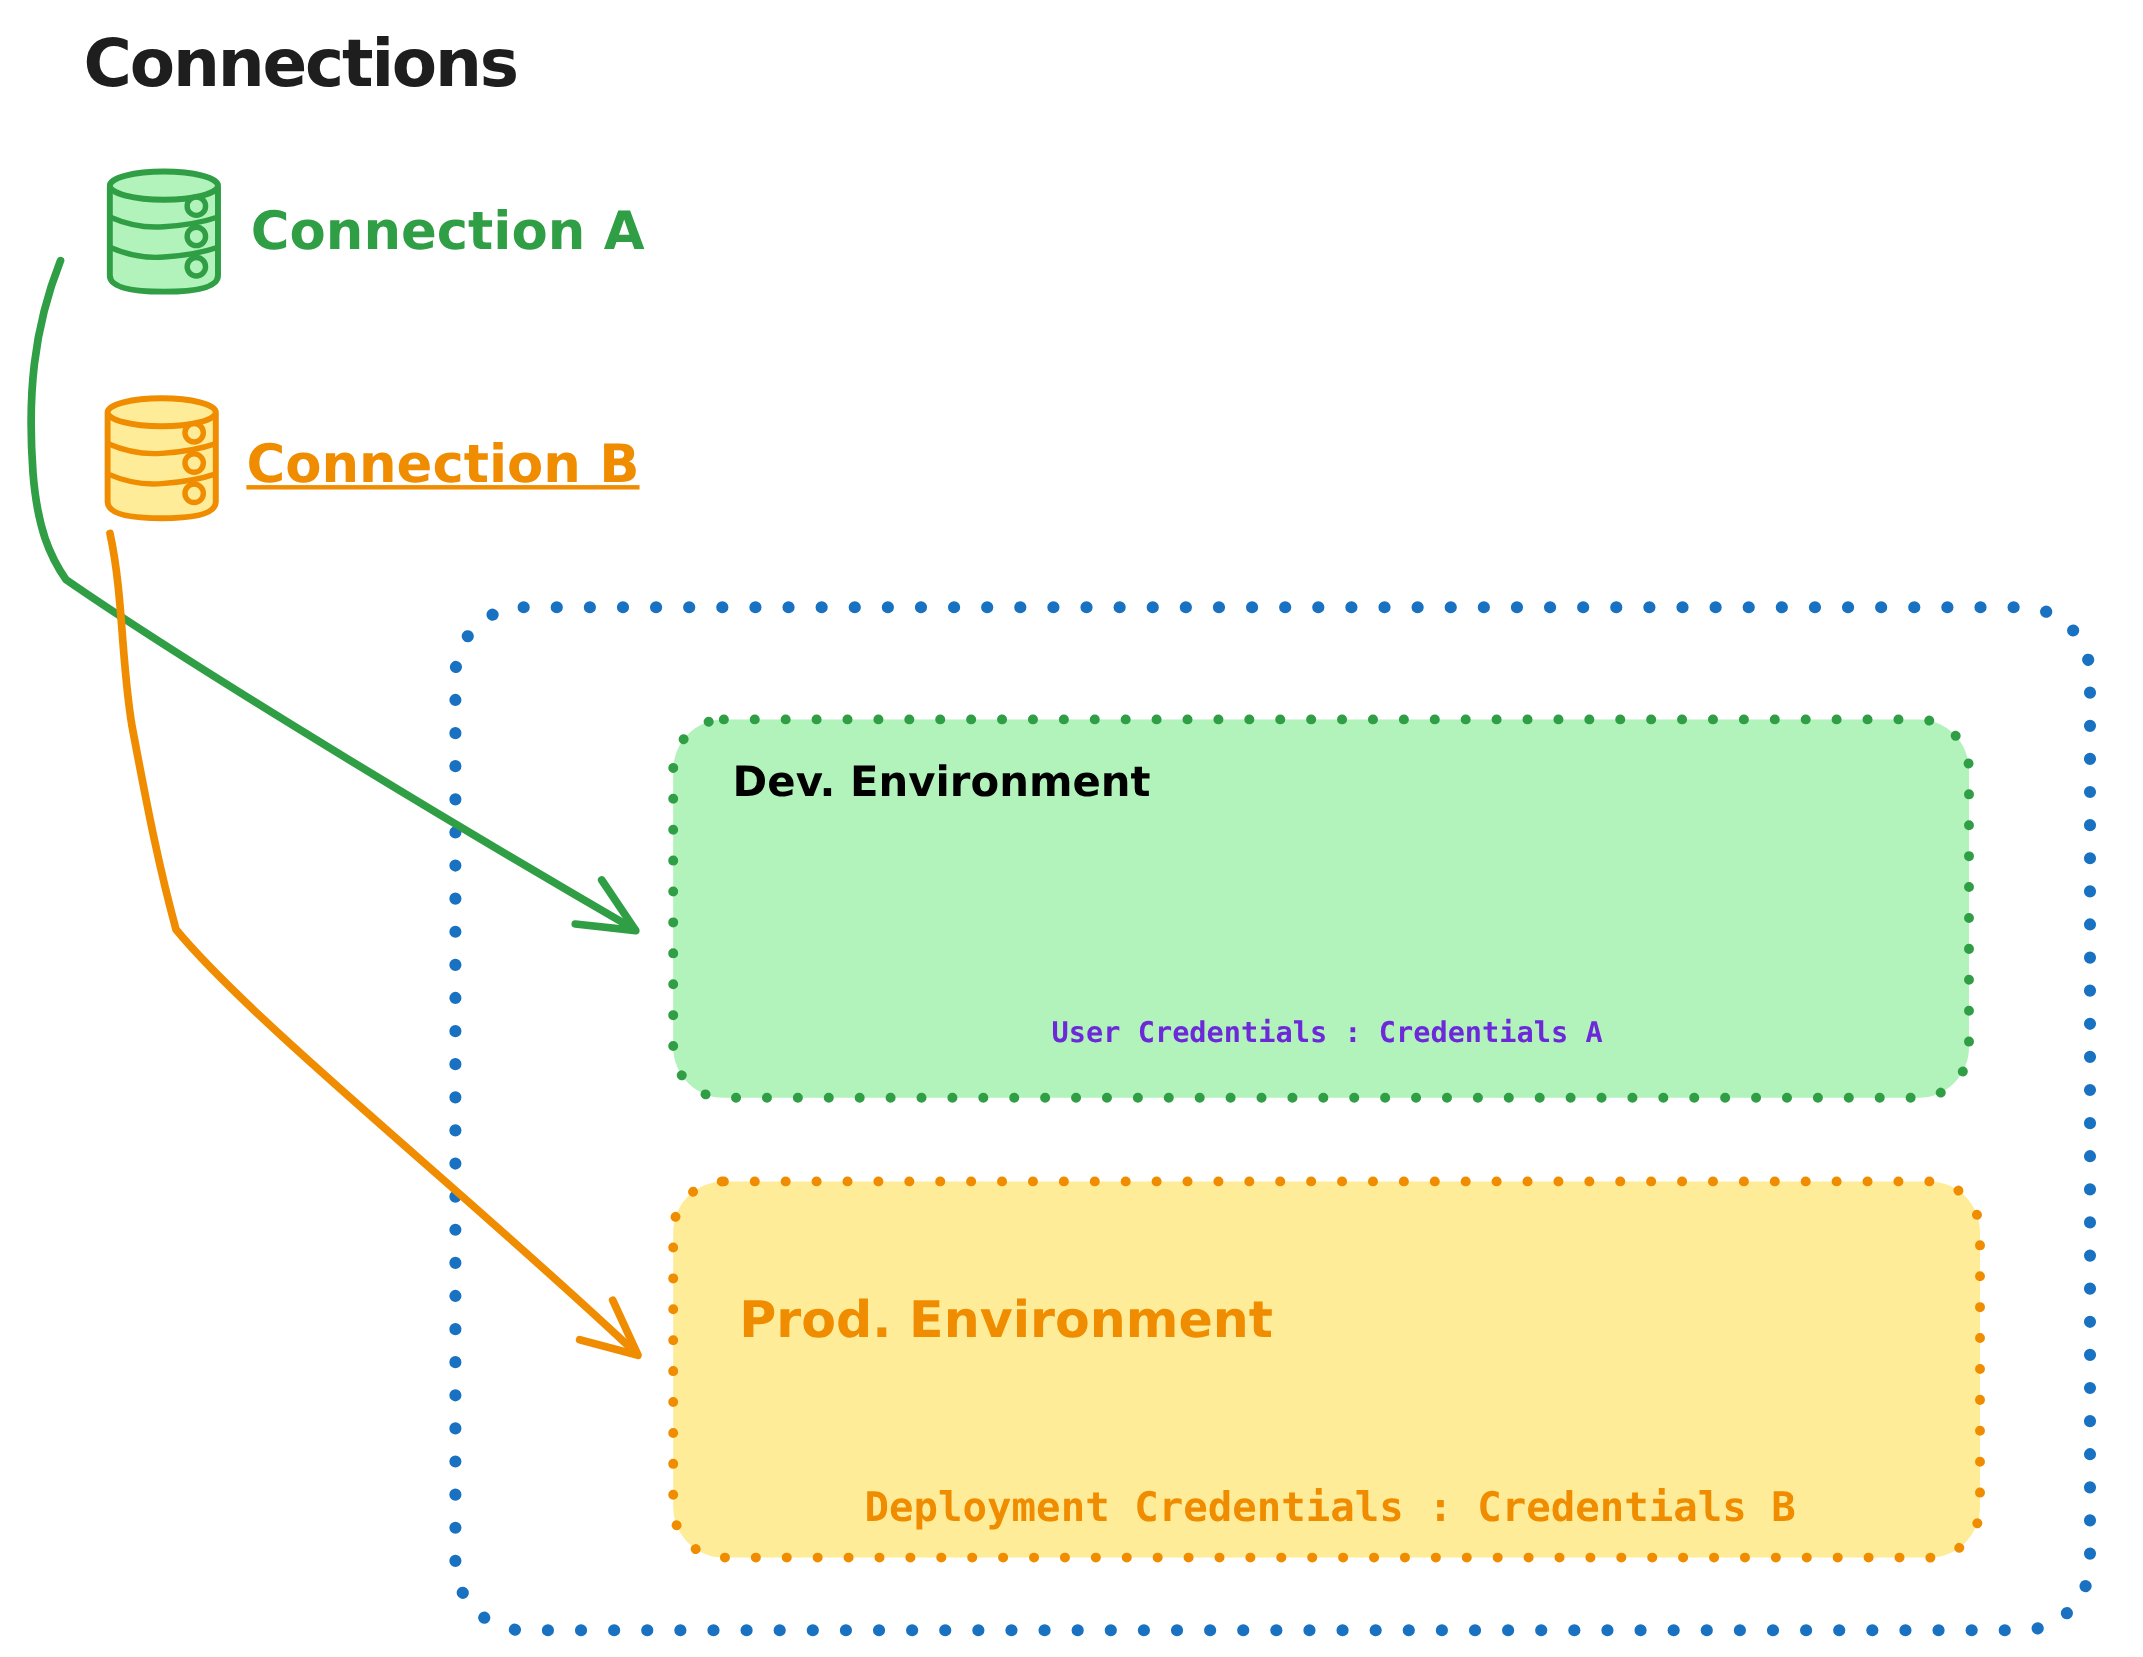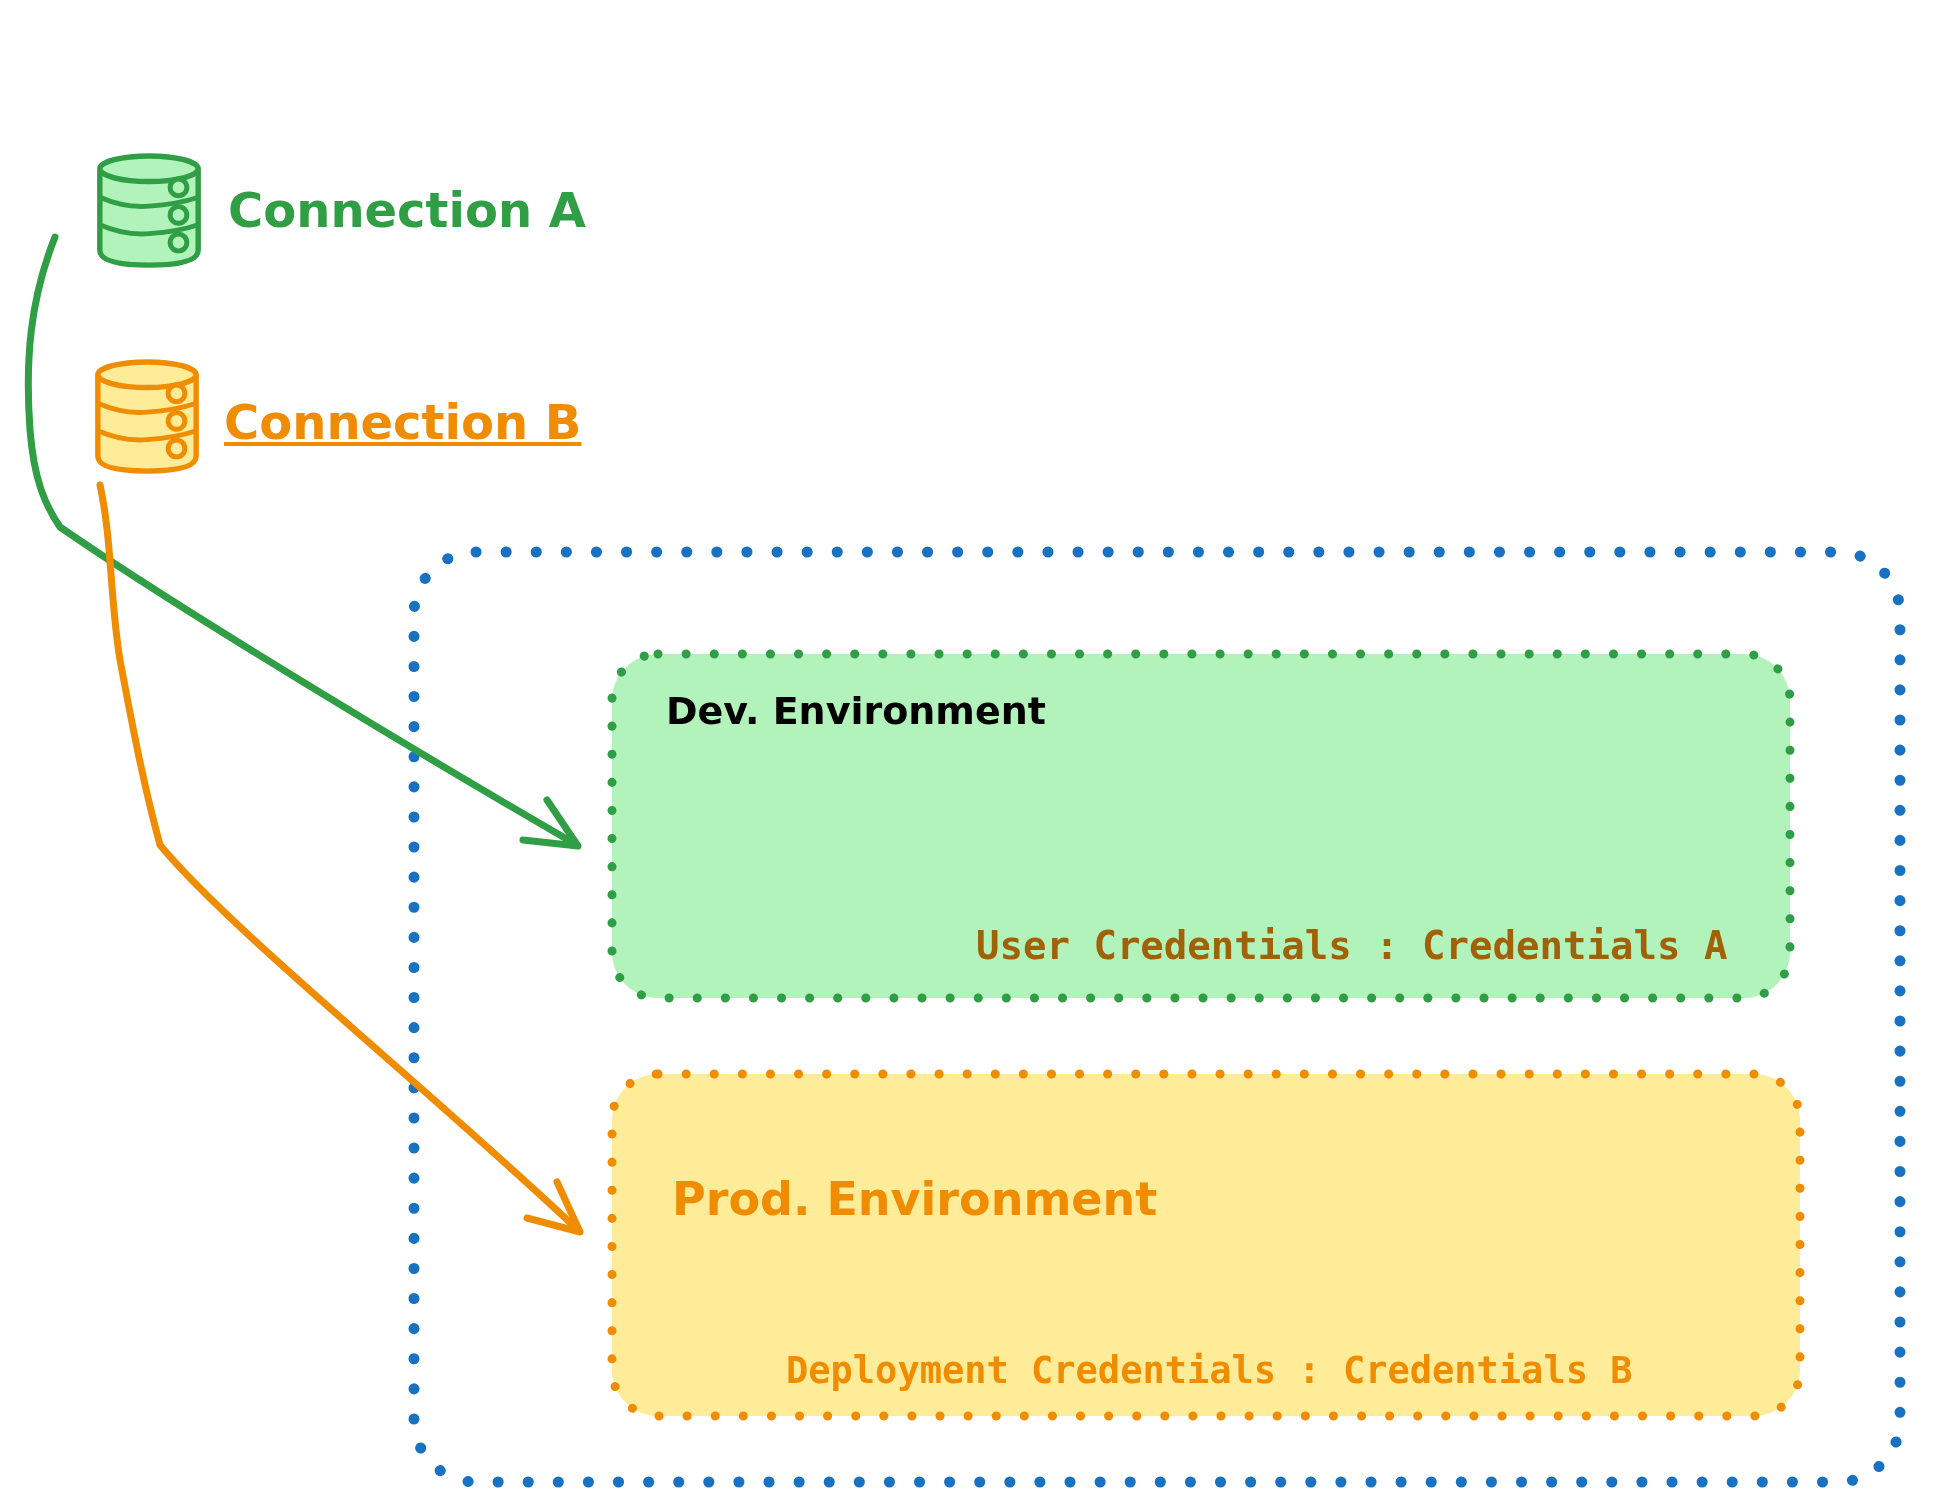--- a/index.html
+++ b/index.html
@@ -17,21 +17,21 @@
   .mono {
     font-family: "DejaVu Sans Mono", "Liberation Mono", monospace;
     font-weight: 600; white-space: nowrap; position: absolute; line-height: 1;
   }
 
   .main-title   { left: 76px;  top: 28px;  font-size: 60px; letter-spacing: -2px; color: #1e1e1e; }
   .conn-a-label { left: 228px; top: 186px; font-size: 48px; color: #2f9e44; text-align: right; }
   .conn-b-label { left: 224px; top: 398px; font-size: 48px; color: #f08c00; text-decoration: underline; }
   .project-label{ left: 1540px; top: 422px; font-size: 58px; color: #1971c2; }
   .dev-title    { left: 666px; top: 692px;  font-size: 38px; color: #000000; }
-  .dev-cred     { left: 956px; top: 926px;  font-size: 39px; color: #a16207; margin-left: 20px; }
+  .dev-cred     { left: 956px; top: 926px;  font-size: 26px; color: #6d28d9; }
   .prod-title   { left: 672px; top: 1176px; font-size: 46px; color: #f08c00; }
   .prod-cred    { left: 786px; top: 1352px; font-size: 37px; color: #f08c00; }
 
   .db-icon { position: absolute; width: 118px; height: 130px; }
   .db-icon-a { left: 90px; top: 148px; }
   .db-icon-b { left: 88px; top: 354px; }
 </style>
 </head>
 <body>
 
@@ -49,20 +49,21 @@
       <path d="M55 237 C30 300 25 360 30 430 C34 480 45 505 60 527 C180 610 430 760 577 845"></path>
       <path d="M523 840 L578 846 L547 800"></path>
     </g>
 
     <g stroke="#f08c00" stroke-width="7" fill="none" stroke-linecap="round" stroke-linejoin="round">
       <path d="M100 485 C112 540 110 600 120 660 C135 740 145 790 160 845 C230 930 430 1090 578 1230"></path>
       <path d="M527 1218 L580 1232 L557 1182"></path>
     </g>
   </svg>
 
+  <div class="hand main-title">Connections</div>
 
   <div class="db-icon db-icon-a">
     <svg width="118" height="130" viewBox="0 0 120 132">
       <path d="M10 22 L10 104 Q10 119 60 119 Q110 119 110 104 L110 22" fill="#b2f2bb" stroke="#2f9e44" stroke-width="5.5" stroke-linejoin="round"></path>
       <ellipse cx="60" cy="21" rx="50" ry="13" fill="#b2f2bb" stroke="#2f9e44" stroke-width="5.5"></ellipse>
       <path d="M10 50 Q35 61 60 59 Q90 57 110 50" fill="none" stroke="#2f9e44" stroke-width="5"></path>
       <path d="M10 78 Q35 89 60 87 Q90 85 110 78" fill="none" stroke="#2f9e44" stroke-width="5"></path>
       <circle cx="90" cy="40" r="8.5" fill="#b2f2bb" stroke="#2f9e44" stroke-width="5"></circle>
       <circle cx="90" cy="68" r="8.5" fill="#b2f2bb" stroke="#2f9e44" stroke-width="5"></circle>
       <circle cx="90" cy="96" r="8.5" fill="#b2f2bb" stroke="#2f9e44" stroke-width="5"></circle>

